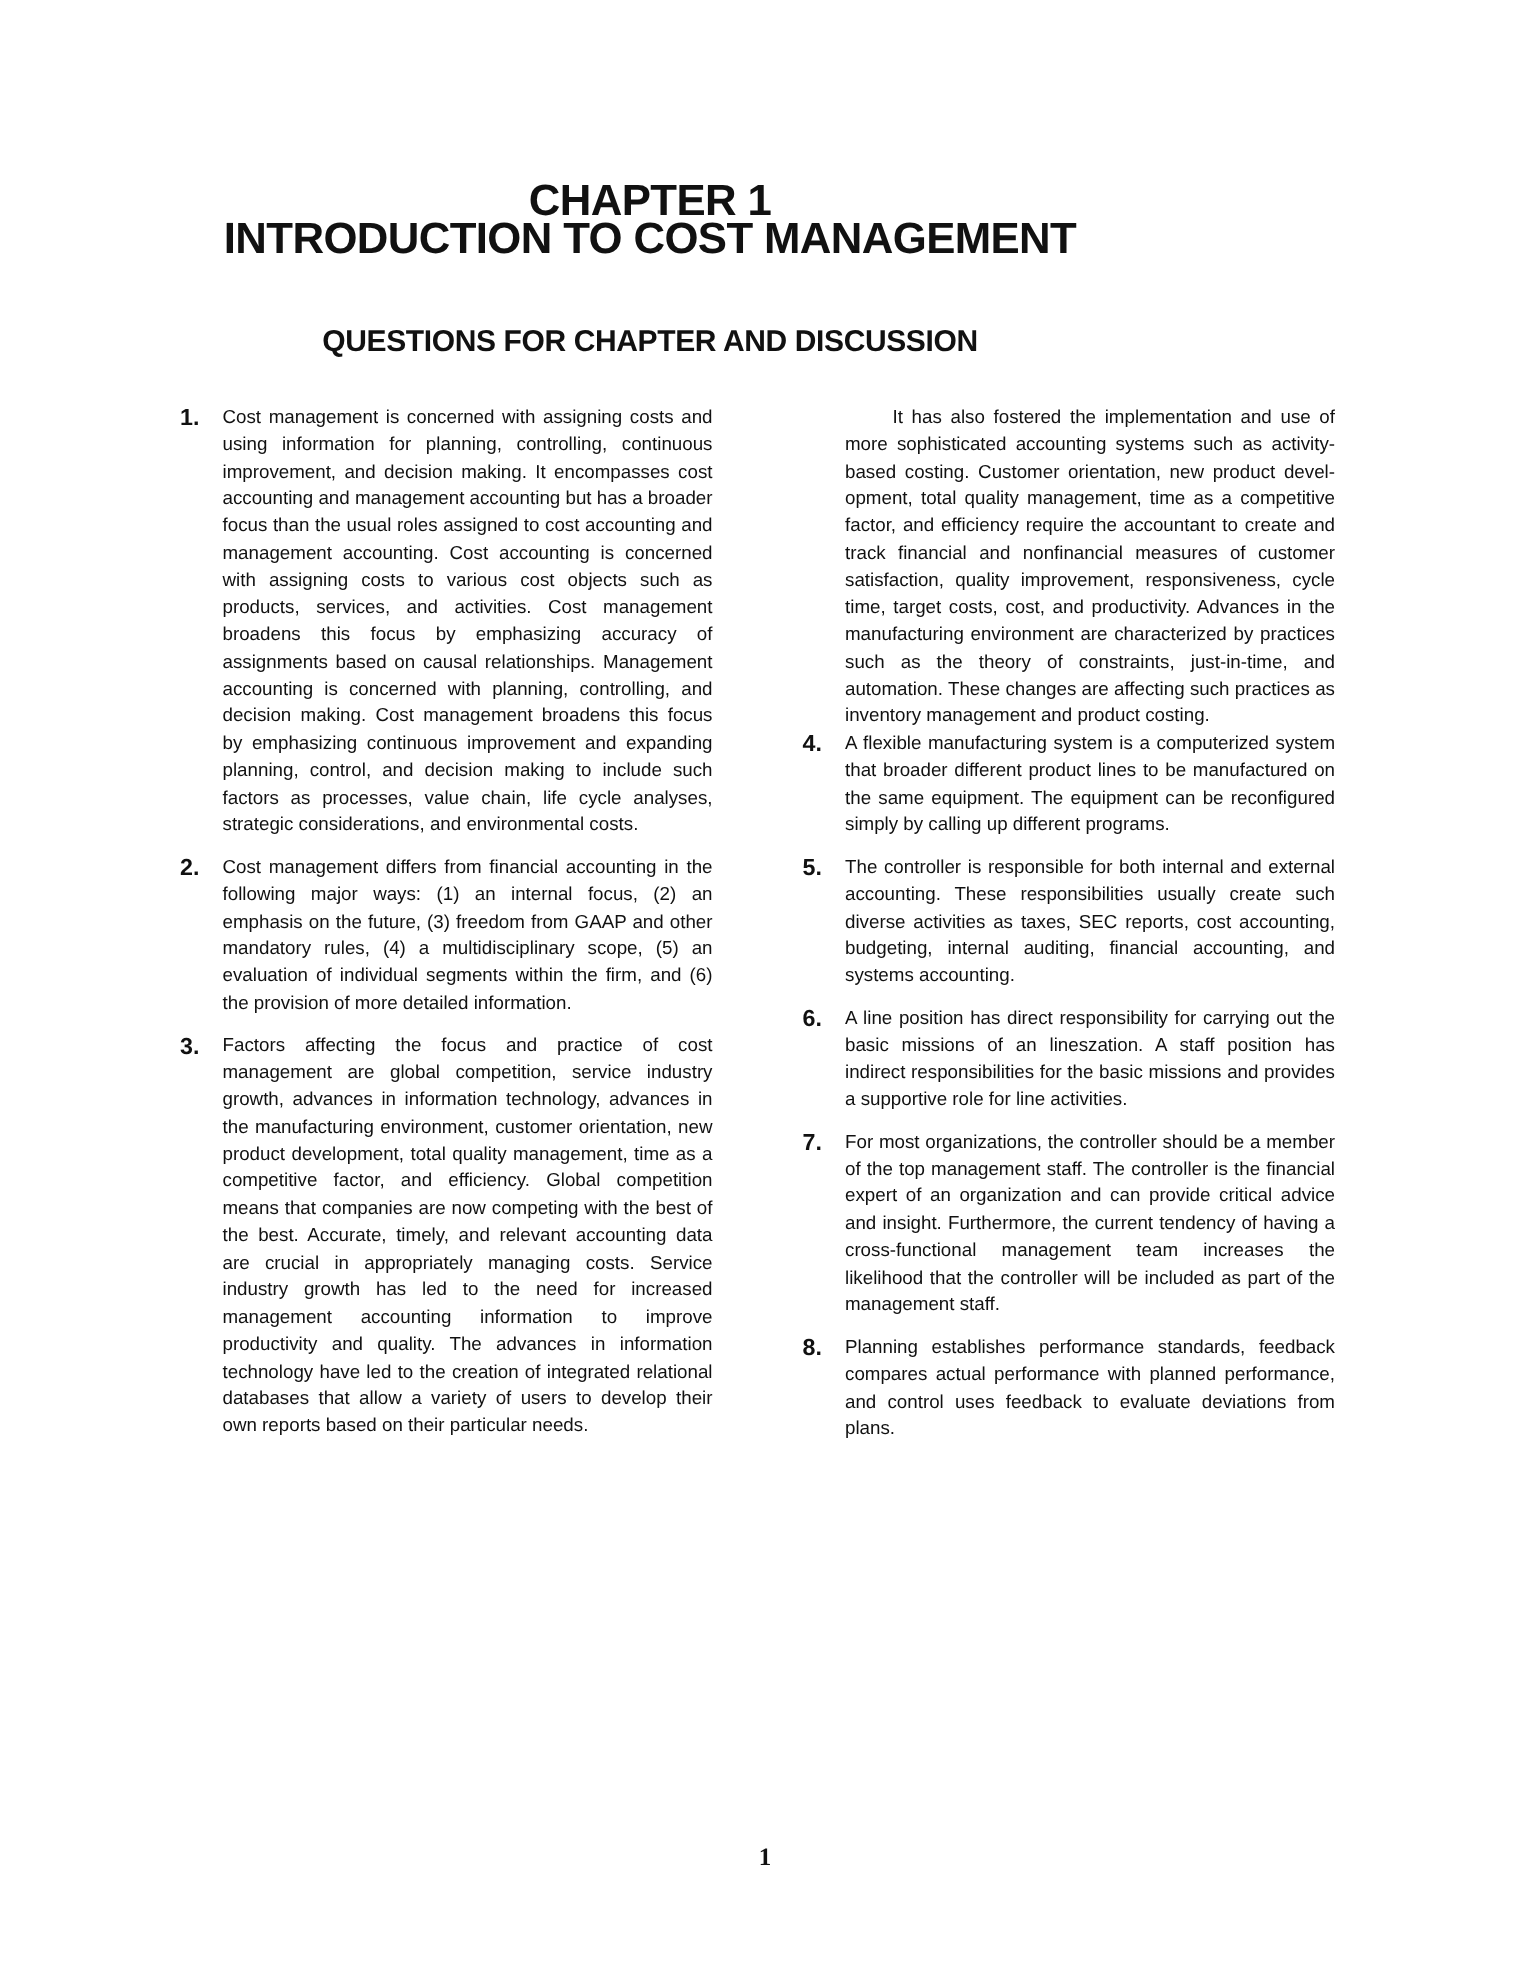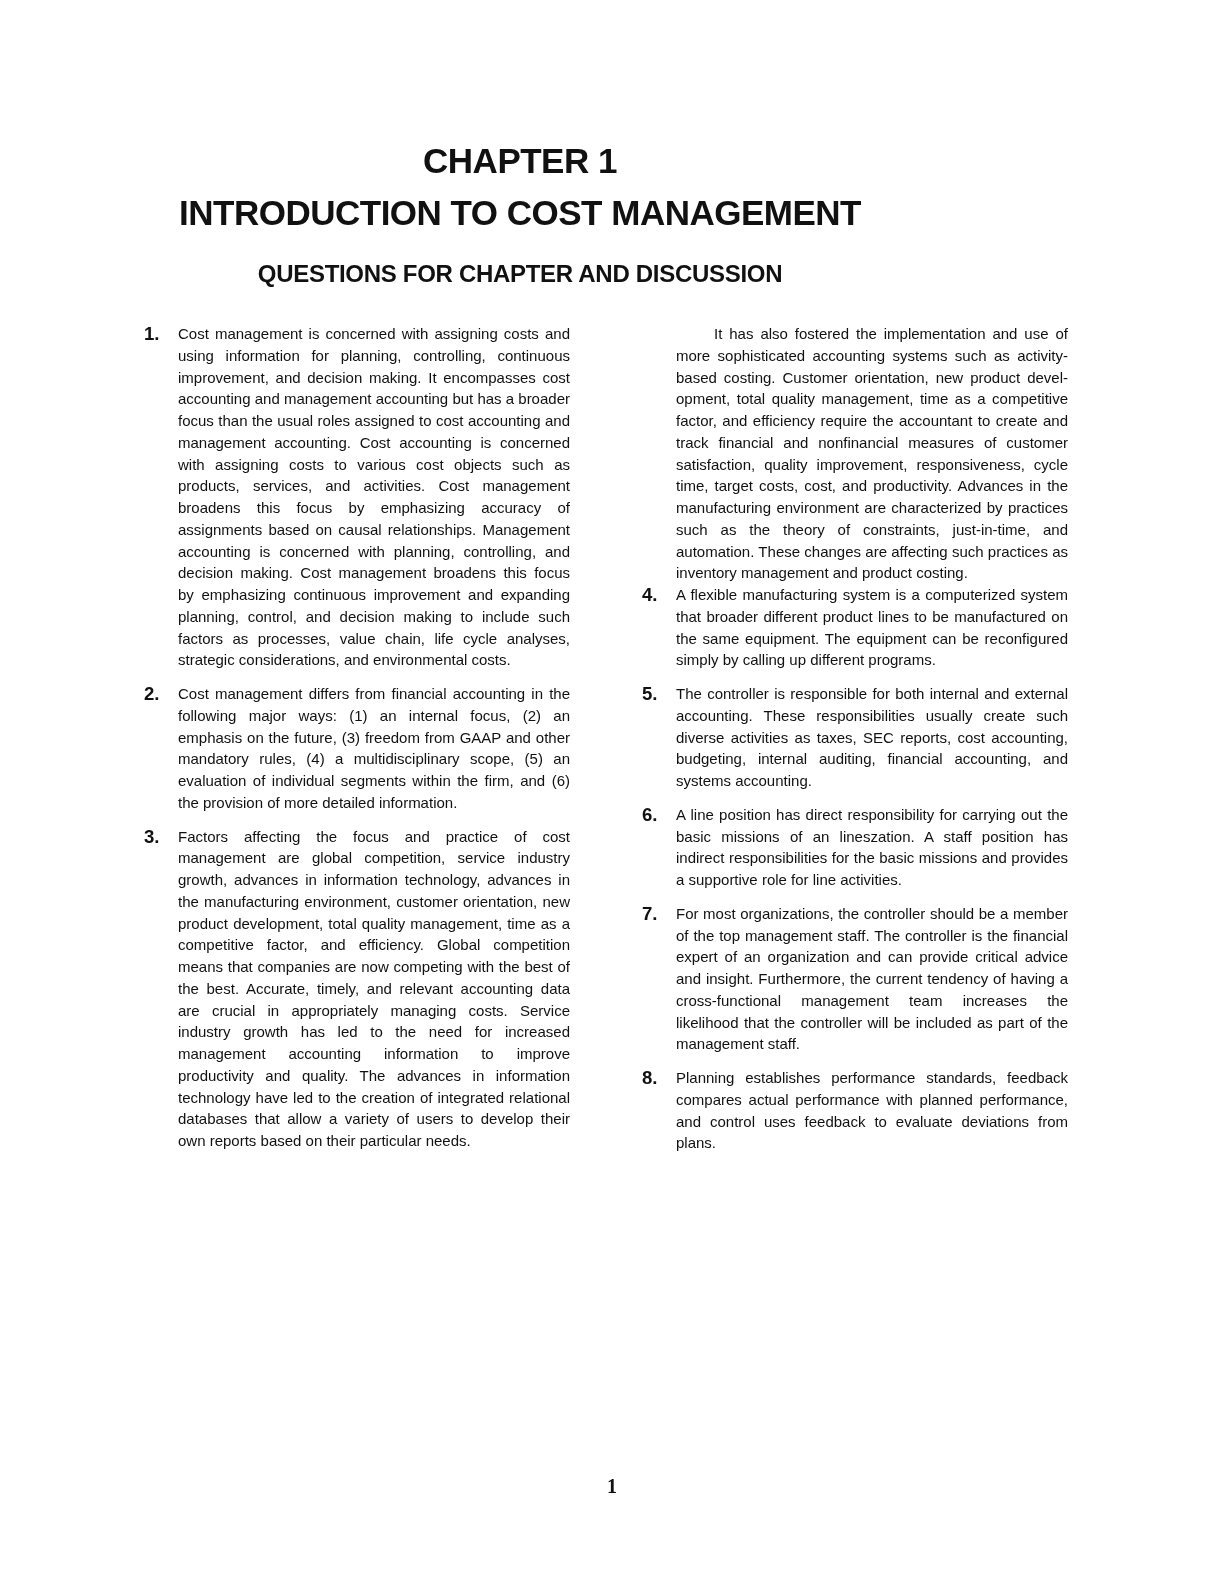--- a/index.html
+++ b/index.html
@@ -22,21 +22,21 @@
       text-align: center;
       font-weight: bold;
       letter-spacing: -0.5px;
     }
     #chapter-number {
       top: 140px;
       font-size: 35px;
       line-height: 42px;
     }
     #chapter-title {
-      top: 192px;
+      top: 170px;
       font-size: 35px;
       line-height: 42px;
     }
     #section-heading {
       top: 258px;
       font-size: 24px;
       line-height: 32px;
       letter-spacing: -0.3px;
     }
     .column {

